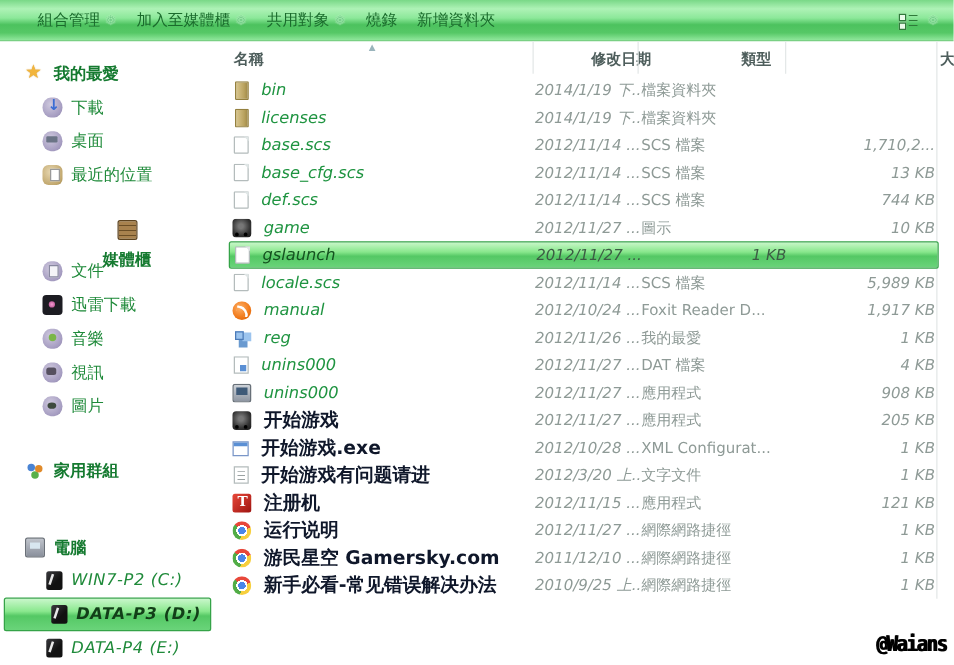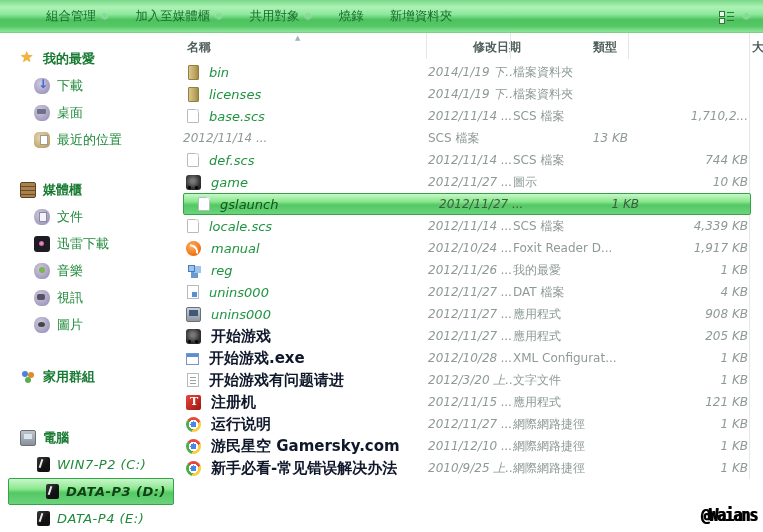--- a/index.html
+++ b/index.html
@@ -10,44 +10,44 @@
     font-size:12px;color:#1f7a33;
     -webkit-font-smoothing:antialiased;
   }
   
   .toolbar{
     position:absolute;top:0;left:0;width:763px;height:33px;
     background:linear-gradient(180deg,#79d887 0%,#aef2b6 22%,#8ce89a 45%,#4cc25e 62%,#56c866 82%,#8ee69a 100%);
     border-bottom:1px solid #7ad084;
     display:flex;align-items:center;box-sizing:border-box;
   }
-  .tb-items{display:flex;align-items:center;gap:26px;padding-left:46px;}
+  .tb-items{display:flex;align-items:center;gap:16px;padding-left:30px;}
   .tb-btn{display:flex;align-items:center;gap:4px;color:#1a6b2c;font-size:12.5px;cursor:default;white-space:nowrap;}
   .flake{color:#6fcf85;font-size:11px;line-height:1;text-shadow:0 0 1px #e8ffe8;}
   .tb-right{position:absolute;right:12px;top:0;height:33px;display:flex;align-items:center;gap:8px;}
   .list-view-icon{width:15px;height:13px;position:relative;display:inline-block;}
   .list-view-icon::before{content:"";position:absolute;left:0;top:1px;width:4px;height:4px;border:1px solid #2f7a3a;background:#eafbea;}
   .list-view-icon::after{content:"";position:absolute;left:0;top:8px;width:4px;height:4px;border:1px solid #2f7a3a;background:#eafbea;}
   .list-view-icon .lines{position:absolute;left:8px;top:2px;width:7px;height:10px;
     background:repeating-linear-gradient(180deg,#2f7a3a 0 1px,transparent 1px 4px);}
   
   .main{position:absolute;top:33px;left:0;width:763px;height:499px;display:flex;}
   
   .sidebar{width:183px;box-sizing:border-box;padding-top:12px;flex:none;}
   .side-item{display:flex;align-items:center;gap:7px;height:27px;box-sizing:border-box;cursor:default;}
   .side-item.section{padding-left:20px;font-weight:bold;color:#157a30;font-size:13px;}
   .side-item.child{padding-left:34px;font-size:13px;color:#1f8a3a;}
   .side-item.drive{padding-left:36px;font-size:13px;color:#1f8a3a;}
   .side-item.drive .lbl{font-style:italic;letter-spacing:.5px;}
-  .gap-a{margin-top:23px;}
+  .gap-a{margin-top:23px;flex-direction:column;}
   .gap-b{margin-top:25px;}
   .gap-c{margin-top:34px;}
   .side-item.selected{
     background:linear-gradient(180deg,#c9f7cb 0%,#8ae88e 40%,#54c864 55%,#6ad47a 100%);
-    border:1px solid #35a348;border-radius:2px;margin-left:8px;width:166px;
+    border:1px solid #35a348;border-radius:2px;margin-left:3px;width:166px;
     color:#123f18;font-weight:bold;
   }
   
   .icon{width:16px;height:16px;flex:none;position:relative;display:inline-block;}
   .blob{border-radius:50% / 60%;background:radial-gradient(ellipse at 40% 35%,#cfc9de,#a49bc0 70%,#847a9e);}
   .star-icon::before{content:"★";position:absolute;left:0;top:-3px;font-size:15px;color:#f2b53c;text-shadow:0 0 1px #c88a1a;}
   .download-icon::after{content:"↓";position:absolute;left:4px;top:-1px;font-weight:bold;color:#3a6cd4;font-size:12px;}
   .desktop-icon::after{content:"";position:absolute;left:3px;top:4px;width:9px;height:5px;background:#6b7486;border-radius:1px;}
   .recent-icon{background:radial-gradient(ellipse at 40% 35%,#e6d6b0,#c0a66c 75%,#9a8448);border-radius:30%;}
   .recent-icon::after{content:"";position:absolute;left:6px;top:3px;width:6px;height:8px;background:#fff;border:1px solid #9a9a9a;}
@@ -79,21 +79,21 @@
   .row{display:grid;grid-template-columns:245px 85px 118px 120px;height:22px;align-items:center;width:568px;box-sizing:border-box;cursor:default;}
   .cell{overflow:hidden;white-space:nowrap;}
   .c-name{display:flex;align-items:center;gap:10px;padding-left:3px;color:#1f9441;font-size:13px;}
   .c-name .fname{font-style:italic;}
   .c-name .fname.cjk{font-style:normal;font-weight:bold;color:#0f172a;font-size:15px;}
   .c-date{color:#8e9a96;font-style:italic;font-size:12px;}
   .c-type{color:#8e9a96;font-size:12px;}
   .c-size{color:#8e9a96;font-style:italic;font-size:12px;text-align:right;padding-right:3px;}
   .row.selected{
     background:linear-gradient(180deg,#c8f7c8 0%,#88e78c 38%,#54c864 55%,#6ad47a 100%);
-    border:1px solid #35a348;border-radius:2px;padding-left:10px;
+    border:1px solid #35a348;border-radius:2px;
   }
   .row.selected .c-name{color:#14521f;}
   .row.selected .c-date,.row.selected .c-type,.row.selected .c-size{color:#3c5c44;}
   
   .ficon{width:15px;height:15px;flex:none;position:relative;display:inline-block;}
   .folder-icon{width:11px;height:15px;margin-left:2px;background:linear-gradient(90deg,#d9c68e,#b9a25e 70%,#a08a48);border:1px solid #94803e;border-radius:1px;box-sizing:border-box;}
   .file-icon{width:12px;height:14px;margin-left:1px;background:#fff;border:1px solid #b4bcbc;border-radius:1px;box-sizing:border-box;}
   .file-icon::before{content:"";position:absolute;right:-1px;top:-1px;border-style:solid;border-width:0 4px 4px 0;border-color:transparent #dfe5e5 transparent transparent;}
   .truck-icon{background:radial-gradient(circle at 45% 40%,#777 15%,#333 60%,#161616);border-radius:3px;}
   .truck-icon::after{content:"";position:absolute;left:2px;bottom:1px;width:3px;height:3px;border-radius:50%;background:#000;box-shadow:7px 0 0 #000;}
@@ -254,20 +254,24 @@
         <div class="row">
     <div class="cell c-name">
       <span class="ficon file-icon"></span>
       <span class="fname">base.scs</span>
     </div>
     <div class="cell c-date">2012/11/14 ...</div>
     <div class="cell c-type">SCS 檔案</div>
     <div class="cell c-size">1,710,2...</div>
   </div>
         <div class="row">
+    <div class="cell c-name">
+      <span class="ficon file-icon"></span>
+      <span class="fname">base_cfg.scs</span>
+    </div>
     <div class="cell c-date">2012/11/14 ...</div>
     <div class="cell c-type">SCS 檔案</div>
     <div class="cell c-size">13 KB</div>
   </div>
         <div class="row">
     <div class="cell c-name">
       <span class="ficon file-icon"></span>
       <span class="fname">def.scs</span>
     </div>
     <div class="cell c-date">2012/11/14 ...</div>
@@ -291,21 +295,21 @@
     <div class="cell c-date">2012/11/27 ...</div>
     <div class="cell c-size">1 KB</div>
   </div>
         <div class="row">
     <div class="cell c-name">
       <span class="ficon file-icon"></span>
       <span class="fname">locale.scs</span>
     </div>
     <div class="cell c-date">2012/11/14 ...</div>
     <div class="cell c-type">SCS 檔案</div>
-    <div class="cell c-size">4,339 KB</div>
+    <div class="cell c-size">5,989 KB</div>
   </div>
         <div class="row">
     <div class="cell c-name">
       <span class="ficon foxit-icon"></span>
       <span class="fname">manual</span>
     </div>
     <div class="cell c-date">2012/10/24 ...</div>
     <div class="cell c-type">Foxit Reader D...</div>
     <div class="cell c-size">1,917 KB</div>
   </div>

